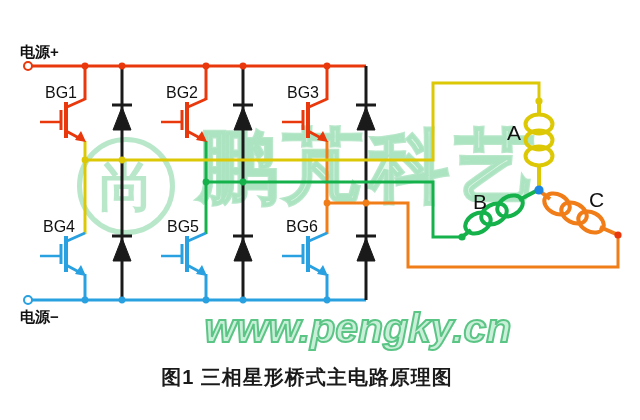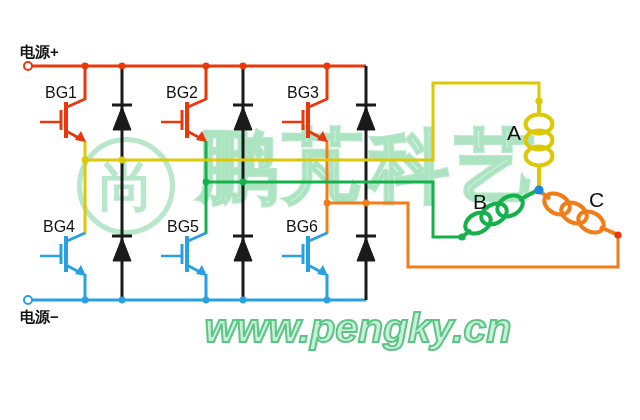--- a/index.html
+++ b/index.html
@@ -158,13 +158,14 @@
     <text class="lbl" x="166" y="98">BG2</text>
     <text class="lbl" x="287" y="98">BG3</text>
     <text class="lbl" x="43" y="232">BG4</text>
     <text class="lbl" x="167" y="232">BG5</text>
     <text class="lbl" x="286" y="232">BG6</text>
     <text class="lbl lbl-phase" x="507" y="140">A</text>
     <text class="lbl lbl-phase" x="473" y="209">B</text>
     <text class="lbl lbl-phase" x="589" y="207">C</text>
   </svg>
 
+  <div class="caption">图1 三相星形桥式主电路原理图</div>
 </div>
 
 </body></html>

